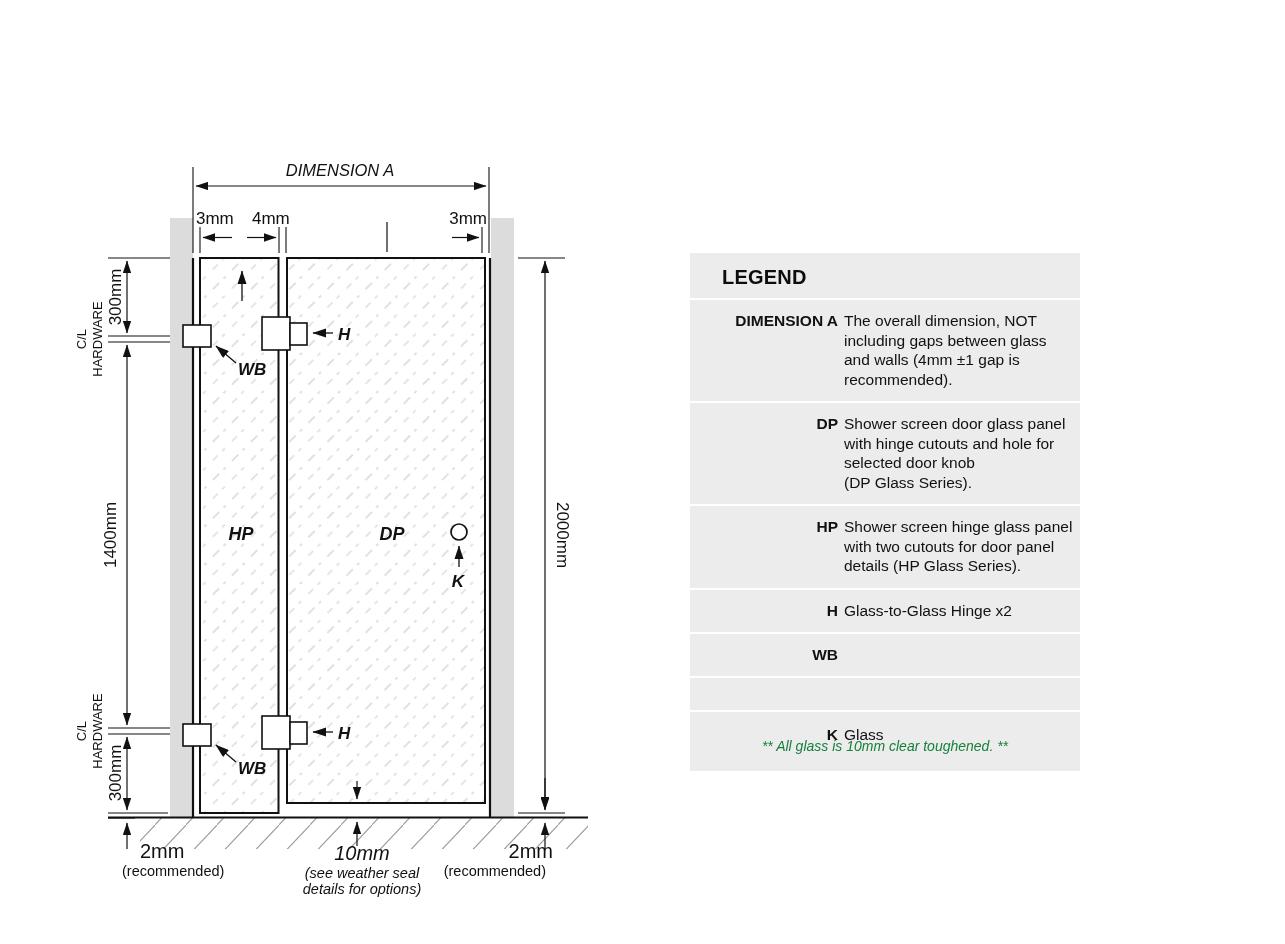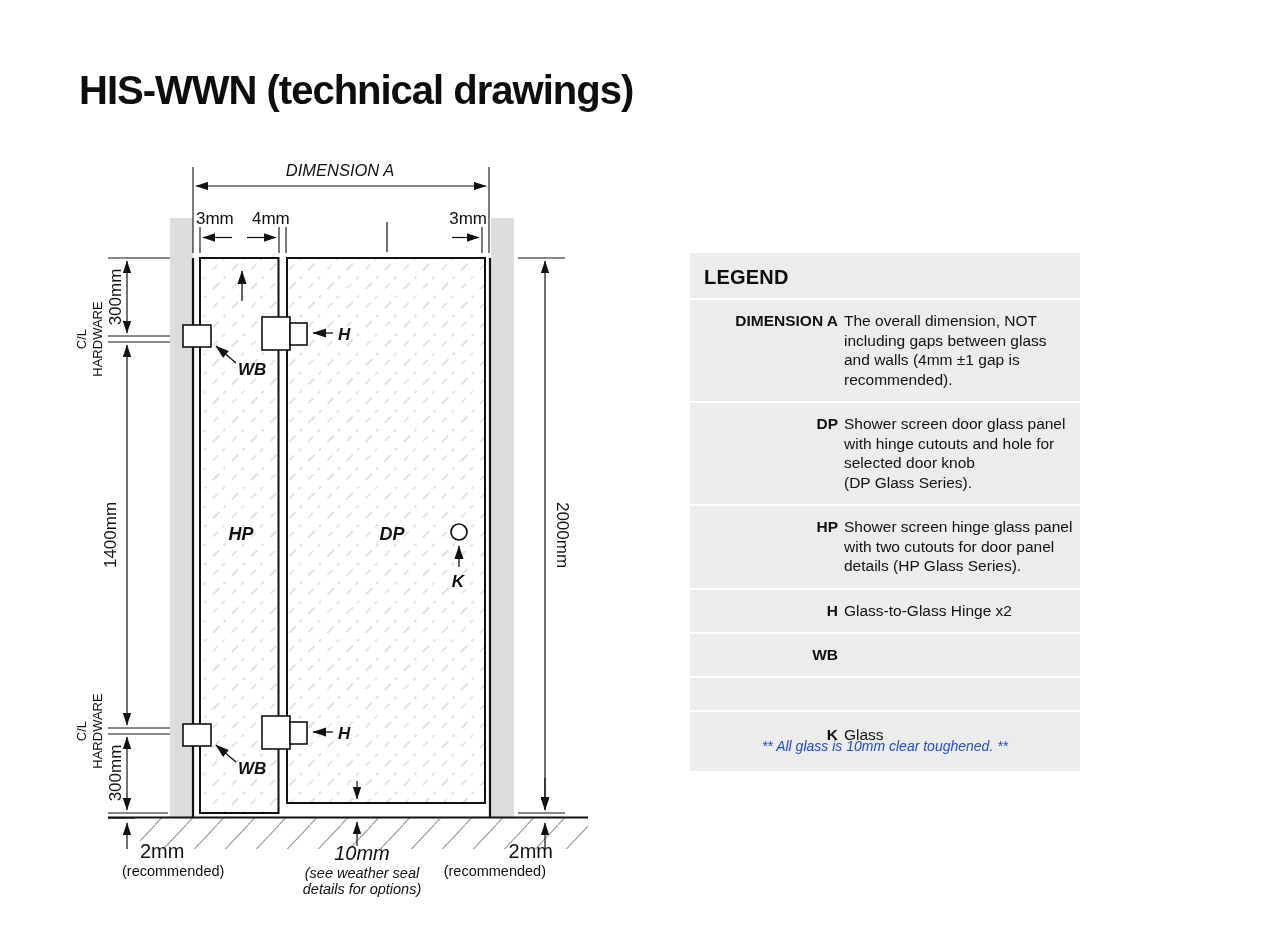--- a/index.html
+++ b/index.html
@@ -14,36 +14,35 @@
   .paneltxt{font-size:18px;font-weight:bold;font-style:italic;}
   .parttxt{font-size:17px;font-weight:bold;font-style:italic;}
   .cltxt{font-size:13px;}
   .bigmm{font-size:20px;}
   .ital{font-style:italic;}
   .smallnote{font-size:14.5px;}
   
   .legend{position:absolute;left:690px;top:253px;width:390px;background:#ececec;
           padding:0 0 14px 0;}
   .legend-header{font-size:20px;font-weight:800;letter-spacing:.2px;
-                 padding:13px 18px 9px 14px;color:#0d0d0d;}
+                 padding:13px 18px 9px 32px;color:#0d0d0d;}
   .legend-divider{height:2px;background:#fff;margin:0;}
   .legend-row{display:flex;align-items:flex-start;padding:11px 0 12px 0;}
   .legend-term{width:130px;flex:0 0 130px;text-align:right;font-weight:bold;
                font-size:15.5px;line-height:19px;padding-left:18px;box-sizing:content-box;}
   .legend-desc{margin-left:6px;font-size:15.5px;line-height:19.5px;white-space:pre;}
   .legend-row.spacer{height:32px;padding:0;}
   .footnote{position:absolute;left:690px;top:738px;width:390px;text-align:center;
-            font-size:14px;font-style:italic;color:#1d4ed8;}
+            font-size:14px;font-style:italic;color:#15803d;}
 </style>
 </head>
 <body>
 
 <div class="page">
 
-  <div class="title">HIS-WWN (technical drawings)</div>
 
   <svg width="660" height="944" viewBox="0 0 660 944">
     <defs>
       <marker id="arr" viewBox="0 0 12 8" refX="11.5" refY="4" markerWidth="11" markerHeight="7" orient="auto-start-reverse">
         <path d="M0,0 L12,4 L0,8 z" fill="#111"></path>
       </marker>
       <pattern id="glassHatch" width="27" height="27" patternUnits="userSpaceOnUse" patternTransform="rotate(-45)">
         <line x1="0" y1="4" x2="27" y2="4" stroke="#c2c2c2" stroke-width="1" stroke-dasharray="9 6 3 9"></line>
         <line x1="0" y1="17" x2="27" y2="17" stroke="#cccccc" stroke-width="1" stroke-dasharray="4 10 7 6"></line>
       </pattern>

